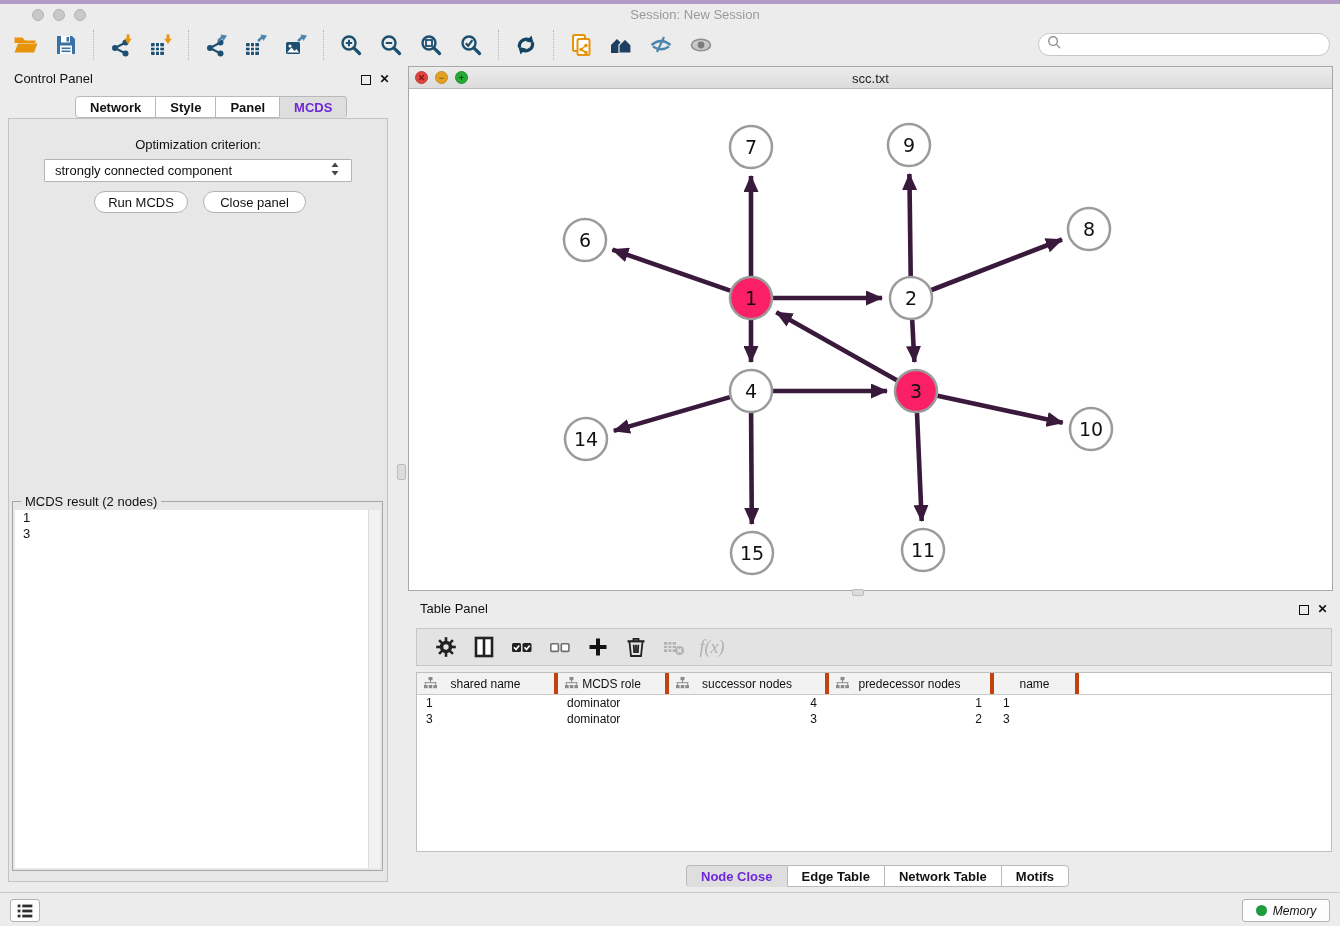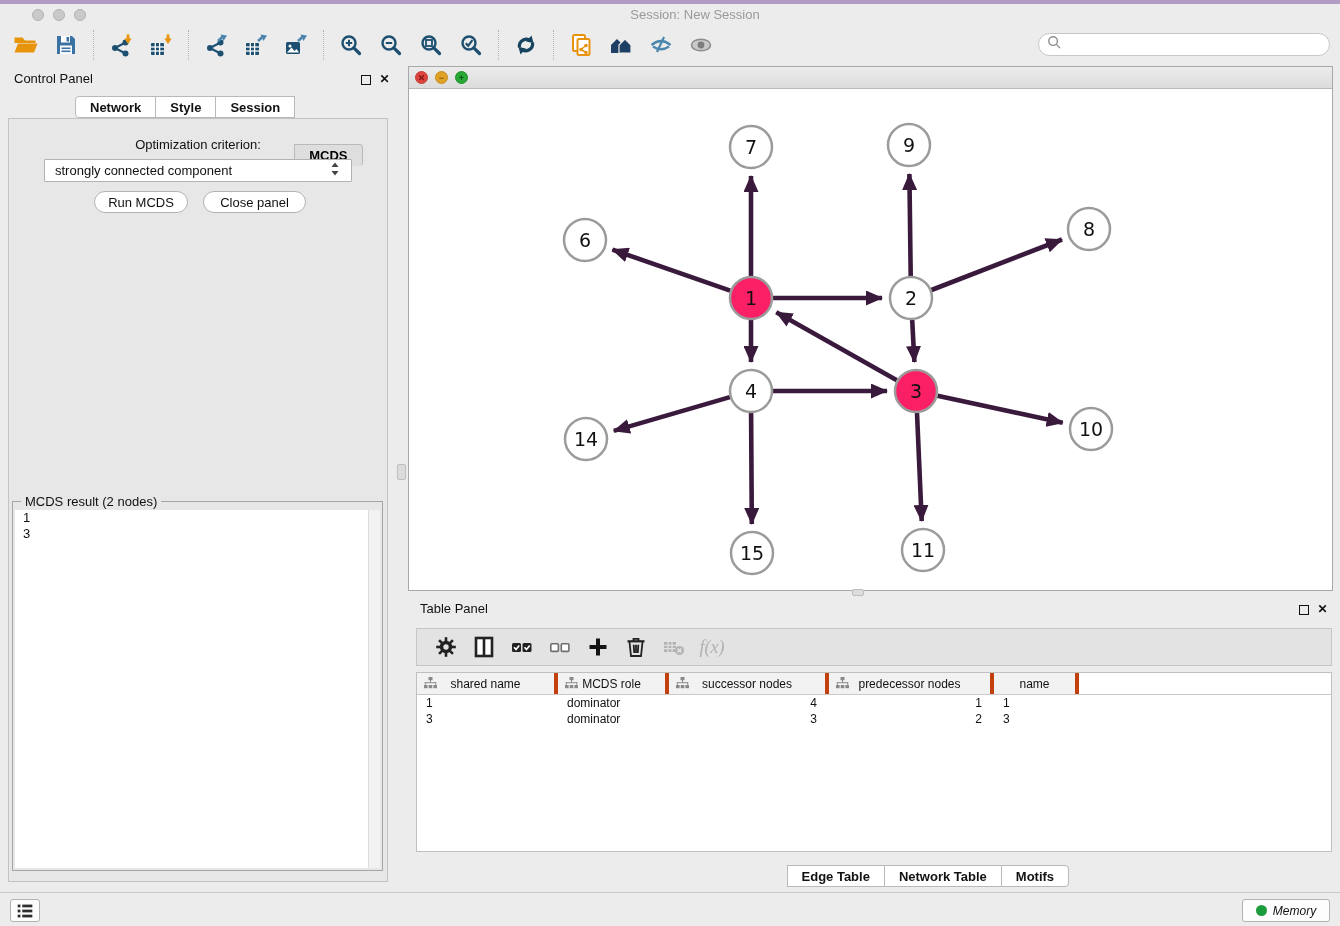--- a/index.html
+++ b/index.html
@@ -23,21 +23,21 @@
 
   
   .cp-header { left:0; top:66px; width:396px; height:24px; }
   .panel-title { font-size:13px; color:#111; }
   .win-btn { width:13px; height:13px; font-size:12px; color:#111; display:flex; align-items:center; justify-content:center; cursor:default; }
   .float-glyph { width:10px; height:10px; border:1.6px solid #111; }
   .cp-tabs { left:76px; top:96px; display:flex; }
   .tab { height:22px; padding:0 14px; background:#fff; border:1px solid #b9b9b9; margin-left:-1px; font-size:13px; font-weight:700; display:flex; align-items:center; color:#111; }
   .tab.first { border-radius:4px 0 0 4px; }
   .tab.last { border-radius:0 4px 4px 0; }
-  .tab.sel-gray { background:#dedede; color:#000000; border-bottom-color:#dedede;margin-top:48px; }
+  .tab.sel-gray { background:#dedede; color:#6d28d9; border-bottom-color:#dedede; }
   .cp-pane { left:8px; top:118px; width:380px; height:764px; background:#e7e7e7; border:1px solid #c3c3c3; }
   .opt-label { left:0; top:137px; width:396px; text-align:center; font-size:13px; color:#111; }
   .criterion { left:44px; top:159px; width:308px; height:23px; background:#fff; border:1px solid #b3b3b3; border-radius:1px; font-size:13px; display:flex; align-items:center; padding:0 10px; color:#111; }
   .criterion .stepper { margin-left:auto; }
   .btn { height:22px; background:#fff; border:1px solid #b3b3b3; border-radius:11px; font-size:13px; color:#111; display:flex; align-items:center; justify-content:center; top:191px; }
   .groupbox { left:12px; top:501px; width:371px; height:370px; border:1px solid #a5a5a5; }
   .group-legend { left:8px; top:-8px; background:#e7e7e7; padding:0 4px; font-size:13px; color:#111; position:absolute; }
   .result-area { position:absolute; left:2px; top:8px; right:2px; bottom:2px; background:#fff; }
   .result-line { font-size:13px; color:#111; padding-left:8px; height:16px; line-height:16px; }
   .v-scroll { position:absolute; right:0; top:0; width:12px; bottom:0; background:#f2f2f2; border-left:1px solid #ddd; }
@@ -243,21 +243,21 @@
       <span class="float-glyph"></span>
     </span>
   <span class="abs win-btn" style="left:378px;top:6px;font-weight:700">
       <span>✕</span>
     </span>
 </div>
 <div class="abs cp-pane"></div>
 <div class="abs cp-tabs" id="cp-tabs">
     <div class="tab first">Network</div>
     <div class="tab">Style</div>
-    <div class="tab">Session</div>
+    <div class="tab">Panel</div>
     <div class="tab last sel-gray">MCDS</div>
   </div>
 <div class="abs opt-label">Optimization criterion:</div>
 <div class="abs criterion">
   <span>strongly connected component</span>
   <span class="stepper">
     <svg width="12" height="16" viewBox="0 0 12 16">
         <path d="M2.5 6 L9.5 6 L6 1.6 Z" fill="#444"></path>
         <path d="M2.5 10 L9.5 10 L6 14.4 Z" fill="#444"></path>
       </svg>
@@ -272,20 +272,21 @@
   <div class="result-line">1</div>
       <div class="result-line">3</div>
     </div>
 </div>
 
 <div class="abs net-window">
   <div class="net-titlebar">
     <span class="abs traffic" style="left:6px;background:#df4540;border:1px solid #c23b36;color:#7e140f">✕</span>
     <span class="abs traffic" style="left:26px;background:#e0a226;border:1px solid #c78d1c;color:#8a5d07">−</span>
     <span class="abs traffic" style="left:46px;background:#28a935;border:1px solid #1d8f2a;color:#0c5414">+</span>
+    <span class="abs net-title">scc.txt</span>
   </div>
   <svg class="net-canvas" id="graph-svg" width="923" height="500">
       <defs>
         <marker id="arw" markerUnits="userSpaceOnUse" markerWidth="17" markerHeight="15" refX="16" refY="7.5" orient="auto">
           <path d="M0,0 L17,7.5 L0,15 Z" fill="#3a1a3c"></path>
         </marker>
       </defs>
       <line x1="342.0" y1="186.0" x2="342.0" y2="86.0" stroke="#3a1a3c" stroke-width="4.6" marker-end="url(#arw)"></line>
       <line x1="321.2" y1="200.7" x2="203.4" y2="159.6" stroke="#3a1a3c" stroke-width="4.6" marker-end="url(#arw)"></line>
       <line x1="364.0" y1="208.0" x2="473.0" y2="208.0" stroke="#3a1a3c" stroke-width="4.6" marker-end="url(#arw)"></line>

